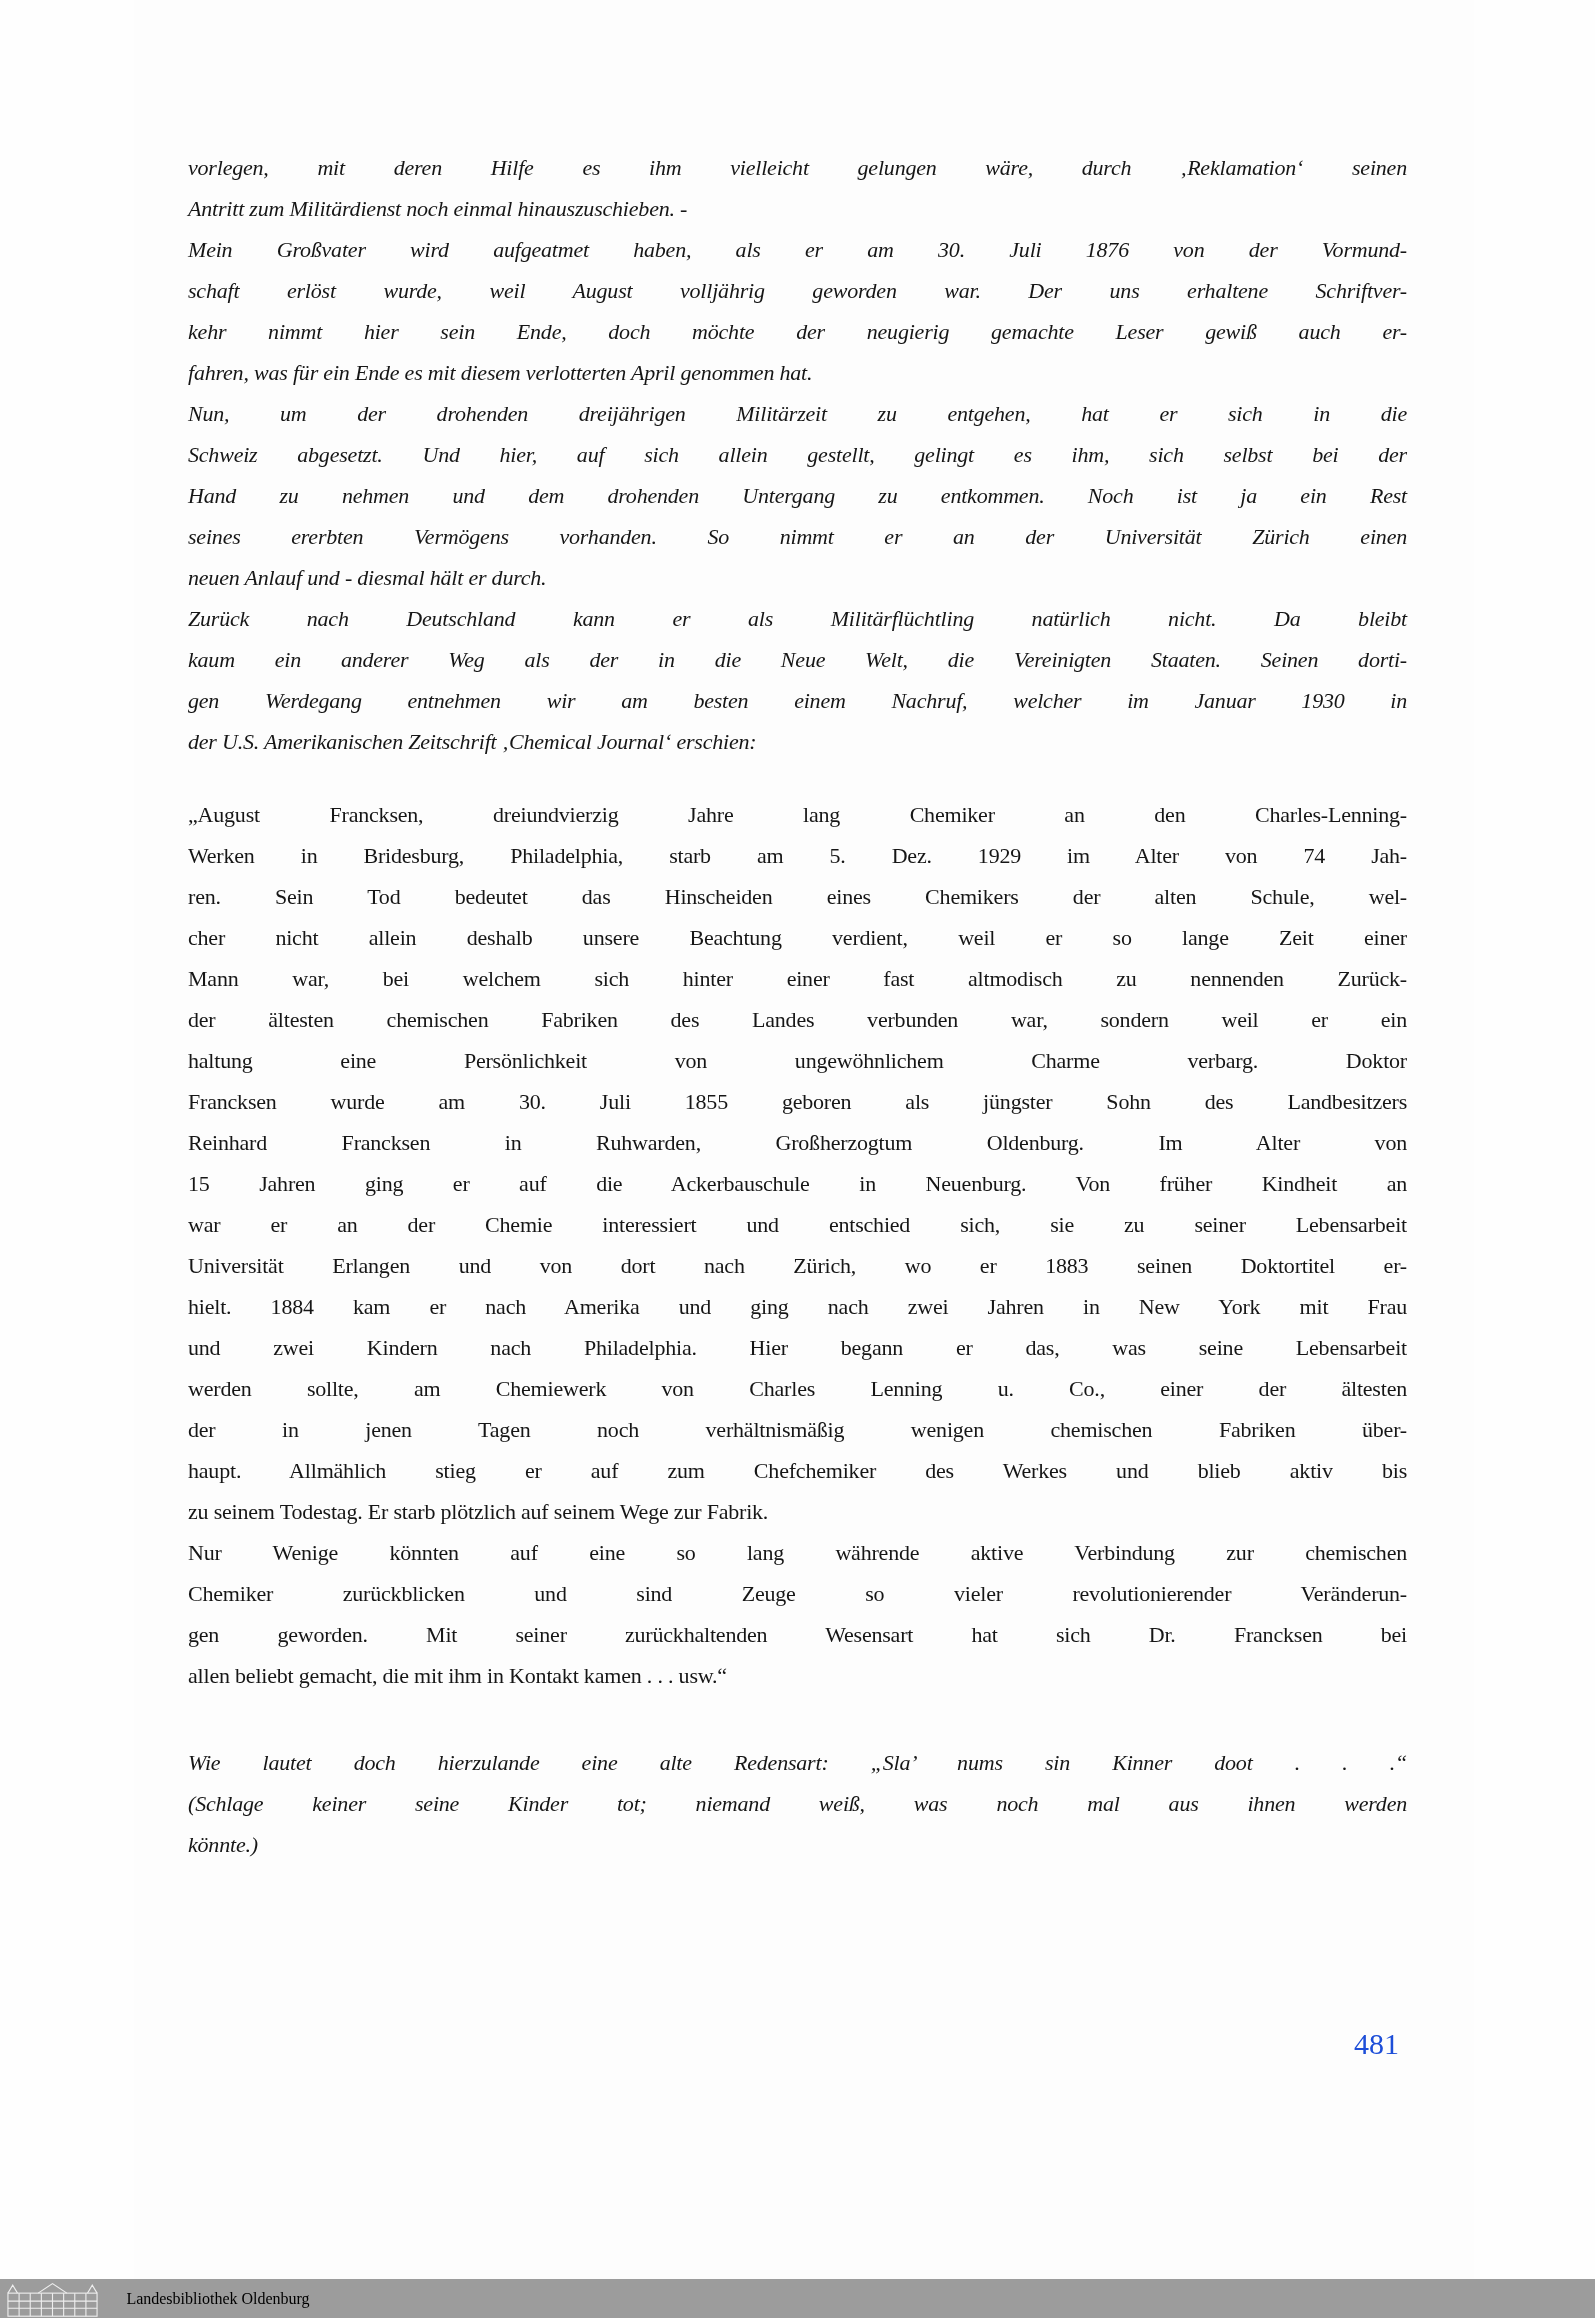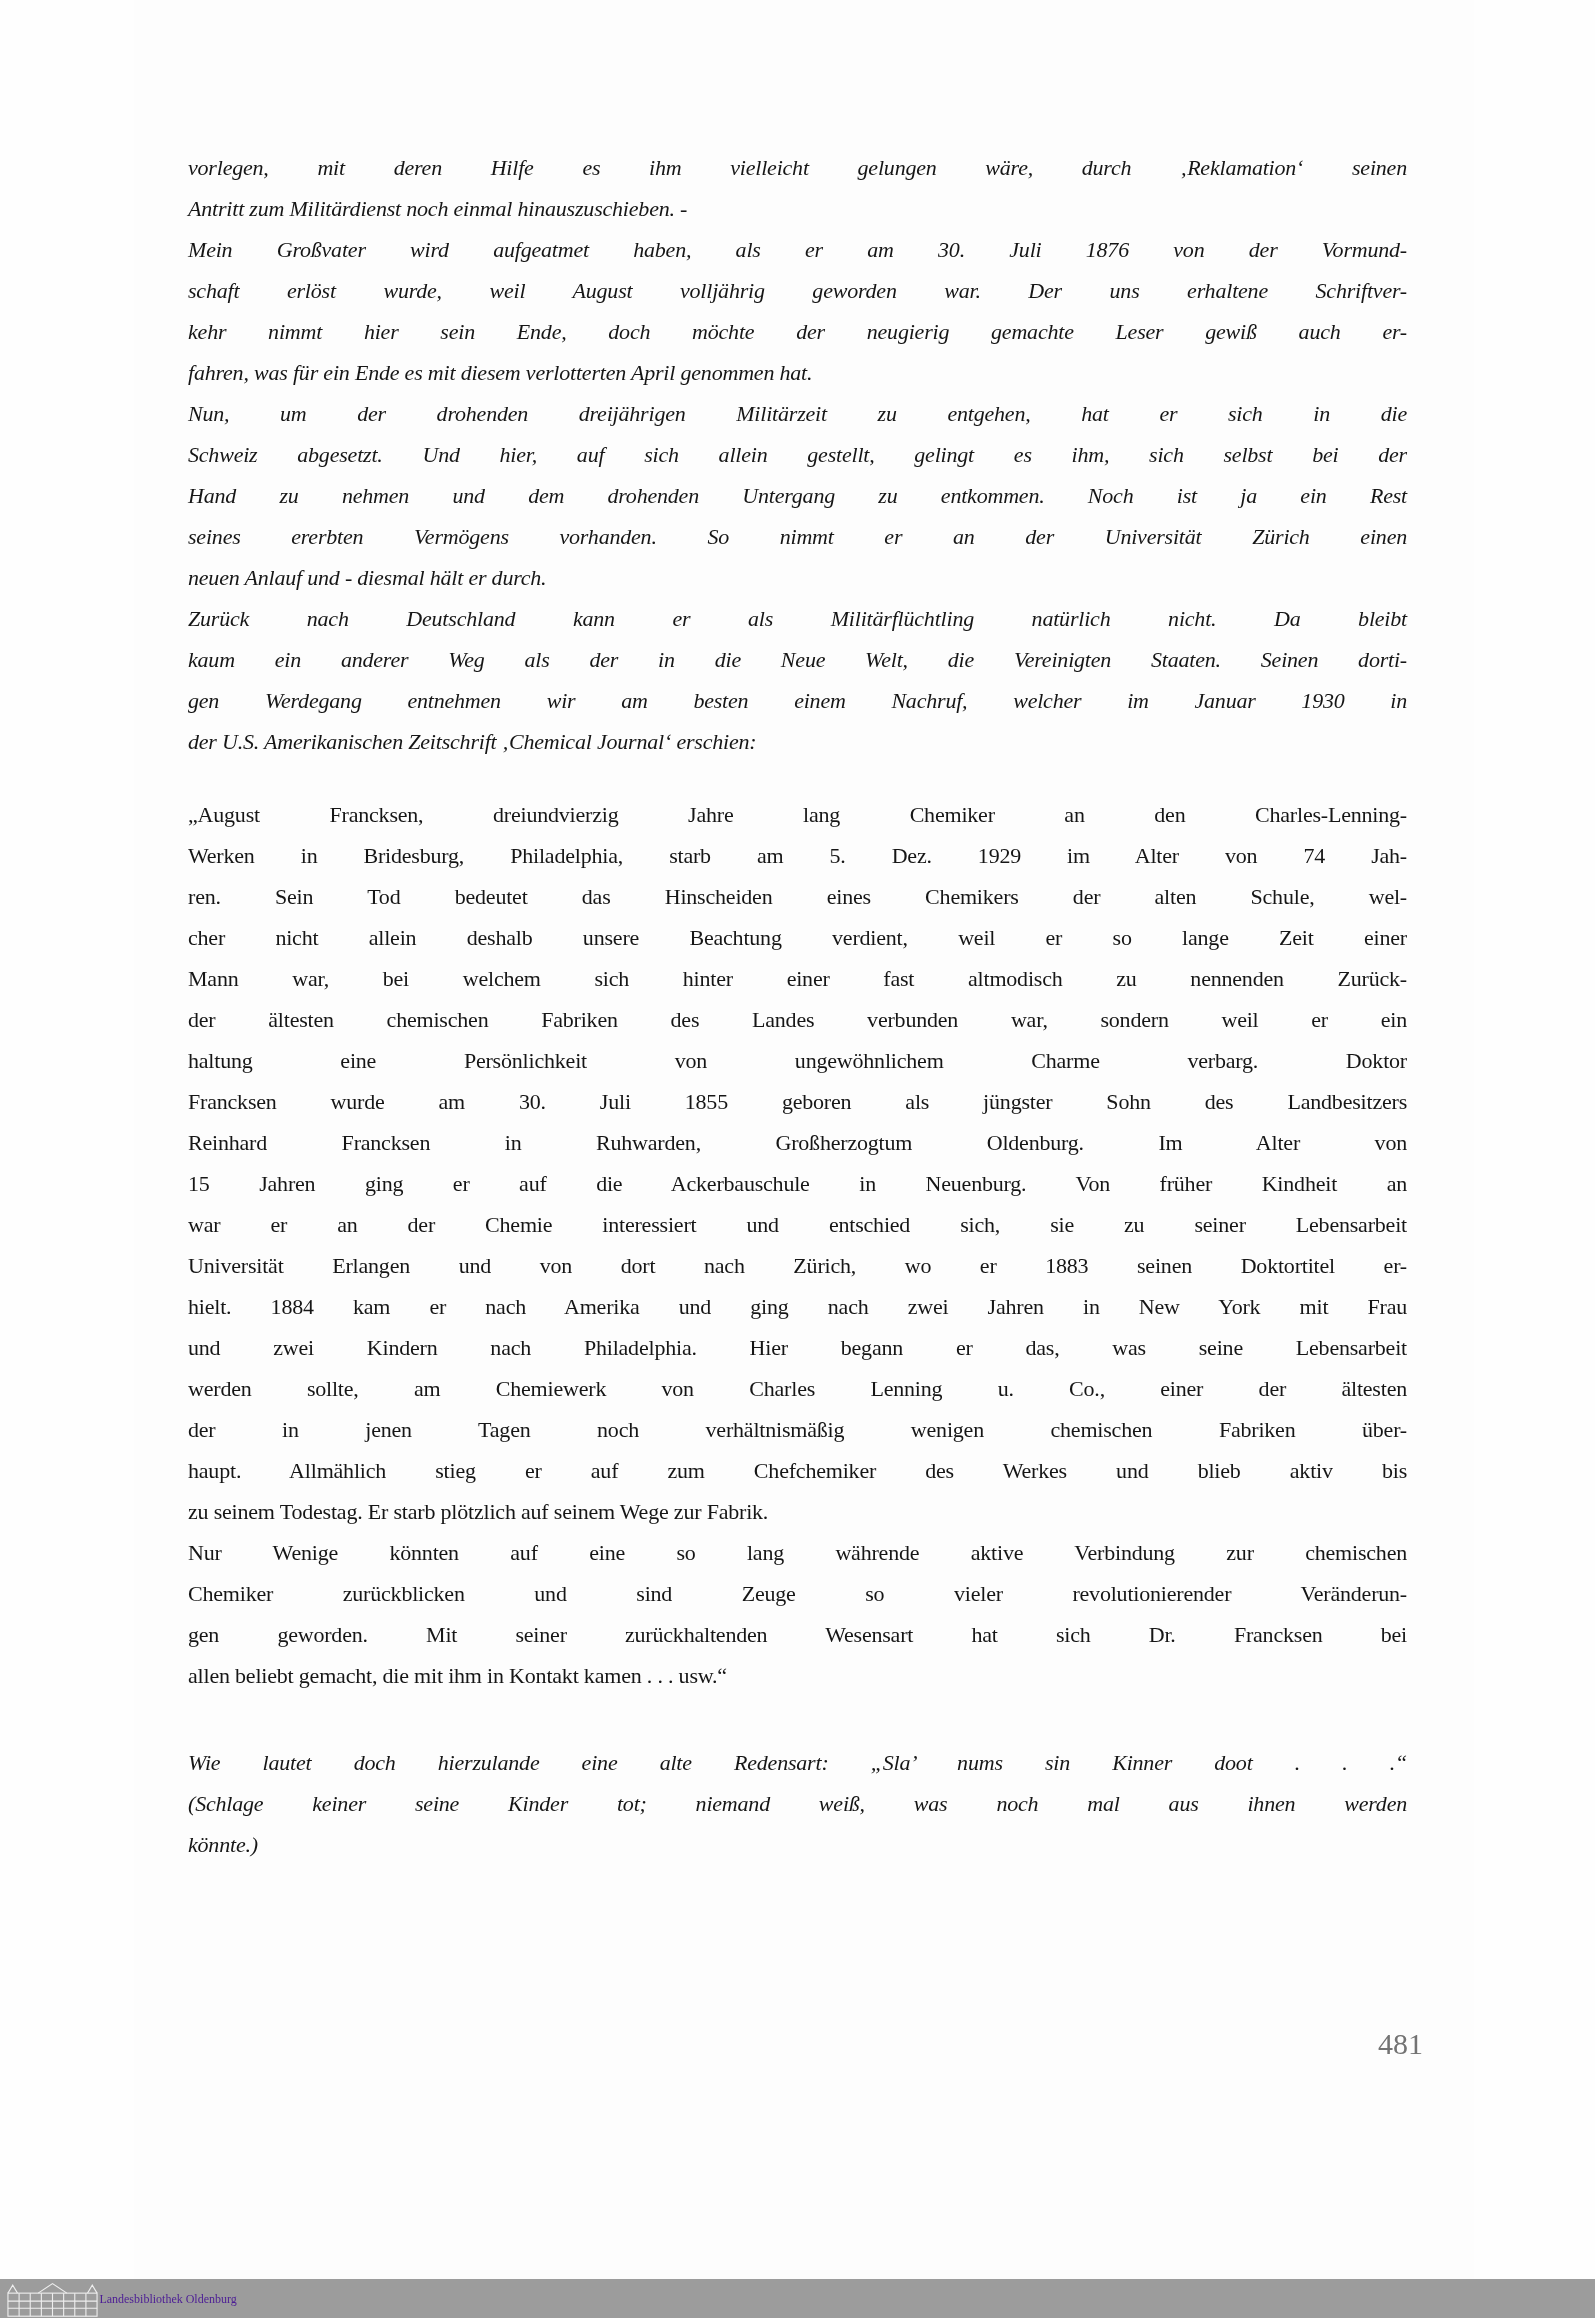--- a/index.html
+++ b/index.html
@@ -37,40 +37,39 @@
     .roman { font-style: normal; letter-spacing: -0.2px; }
     .line { display: block; text-align: justify; text-align-last: justify; white-space: nowrap; }
     .line.last { text-align-last: left; }
     #intro { top: 147px; }
     #quote { top: 794px; }
     #closing { top: 1742px; }
     .page-number {
       position: absolute;
       left: 1354px; top: 2027px;
       font-size: 30px;
-      color: #737373;
-      margin-left: 24px;
+      color: #1d4ed8;
     }
     .footer-bar {
       position: absolute;
       left: 0; top: 2279px;
       width: 1595px; height: 40px;
       background: #9c9c9c;
       display: flex;
       align-items: center;
     }
     .footer-logo {
       margin-left: 6.4px;
       width: 93px; height: 35px;
     }
     .footer-label {
-      margin-left: 0;
+      margin-left: 27px;
       font-family: "Liberation Serif", serif;
-      font-size: 12px;
-      color: #4c1d95;
+      font-size: 16px;
+      color: #000000;
     }
   </style>
 </head>
 <body>
 
 <div class="page">
   <div class="scan-edge"></div>
 
   <div class="textblock italic" id="intro">
     <span class="line">vorlegen, mit deren Hilfe es ihm vielleicht gelungen wäre, durch ‚Reklamation‘ seinen</span>

